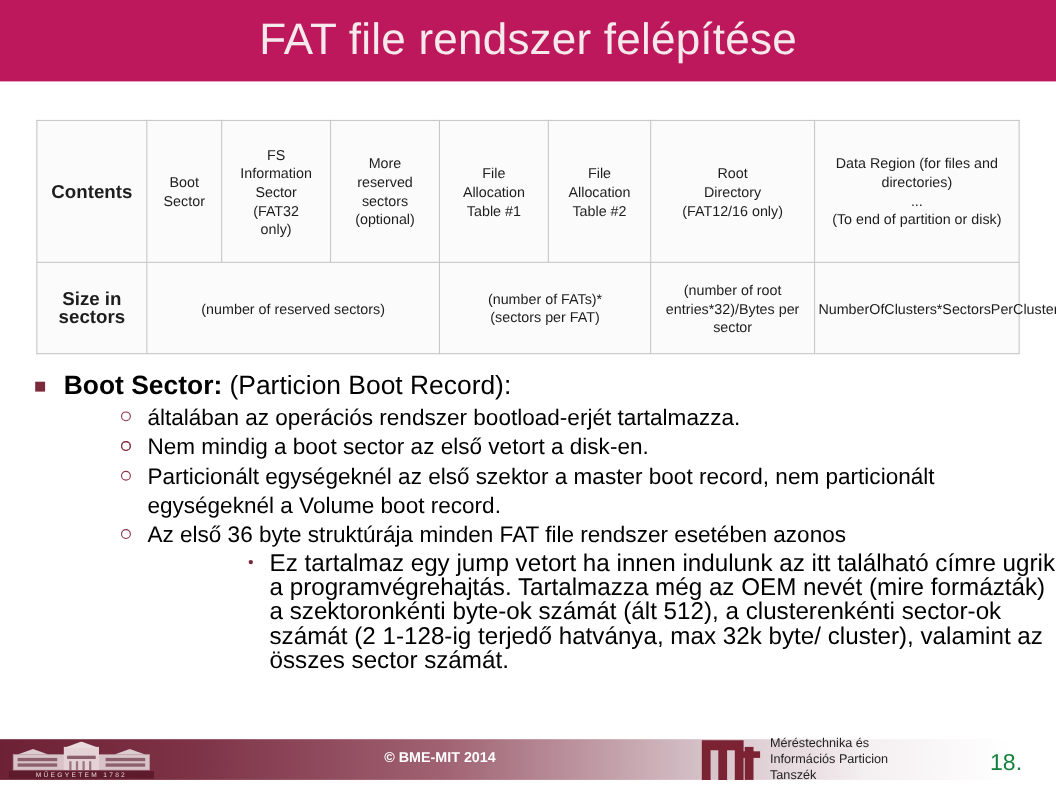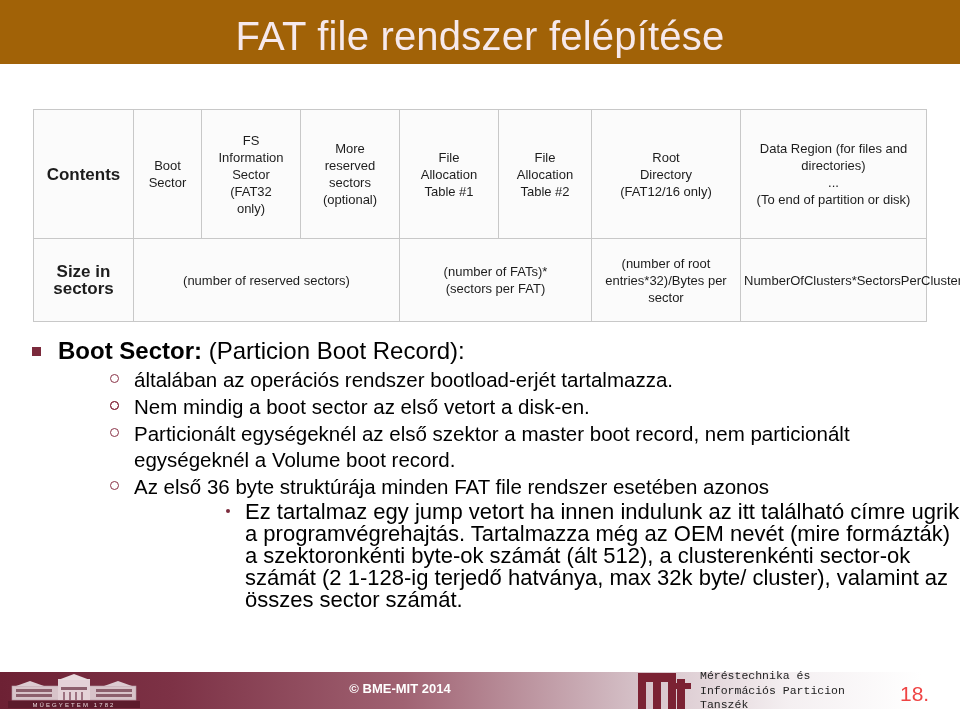--- a/index.html
+++ b/index.html
@@ -14,22 +14,22 @@
     overflow: hidden;
     font-family: "Liberation Sans", sans-serif;
     color: #000;
   }
 
   
   #title-banner {
     position: absolute;
     left: 0; top: 0;
     width: 960px;
-    height: 64px;
-    background: #a16207;
+    height: 74px;
+    background: #be185d;
   }
   #title-text {
     position: absolute;
     left: 0; top: 8px;
     width: 960px;
     text-align: center;
     color: #f6e9ec;
     font-size: 40px;
     font-weight: 400;
     letter-spacing: 0.2px;
@@ -177,27 +177,27 @@
     height: 44px;
   }
   #dept-text {
     position: absolute;
     left: 700px;
     top: 669px;
     width: 190px;
     color: #222;
     font-size: 11.5px;
     line-height: 14.5px;
-    font-family: Liberation Mono, monospace;
+    font-family: Liberation Sans, sans-serif;
   }
   #page-number {
     position: absolute;
     left: 900px;
     top: 682px;
-    color: #ef4444;
+    color: #15803d;
     font-size: 21px;
     font-family: "Liberation Sans", sans-serif;
   }
 </style>
 </head>
 <body>
 
 <div id="title-banner">
   <div id="title-text">FAT file rendszer felépítése</div>
 </div>

